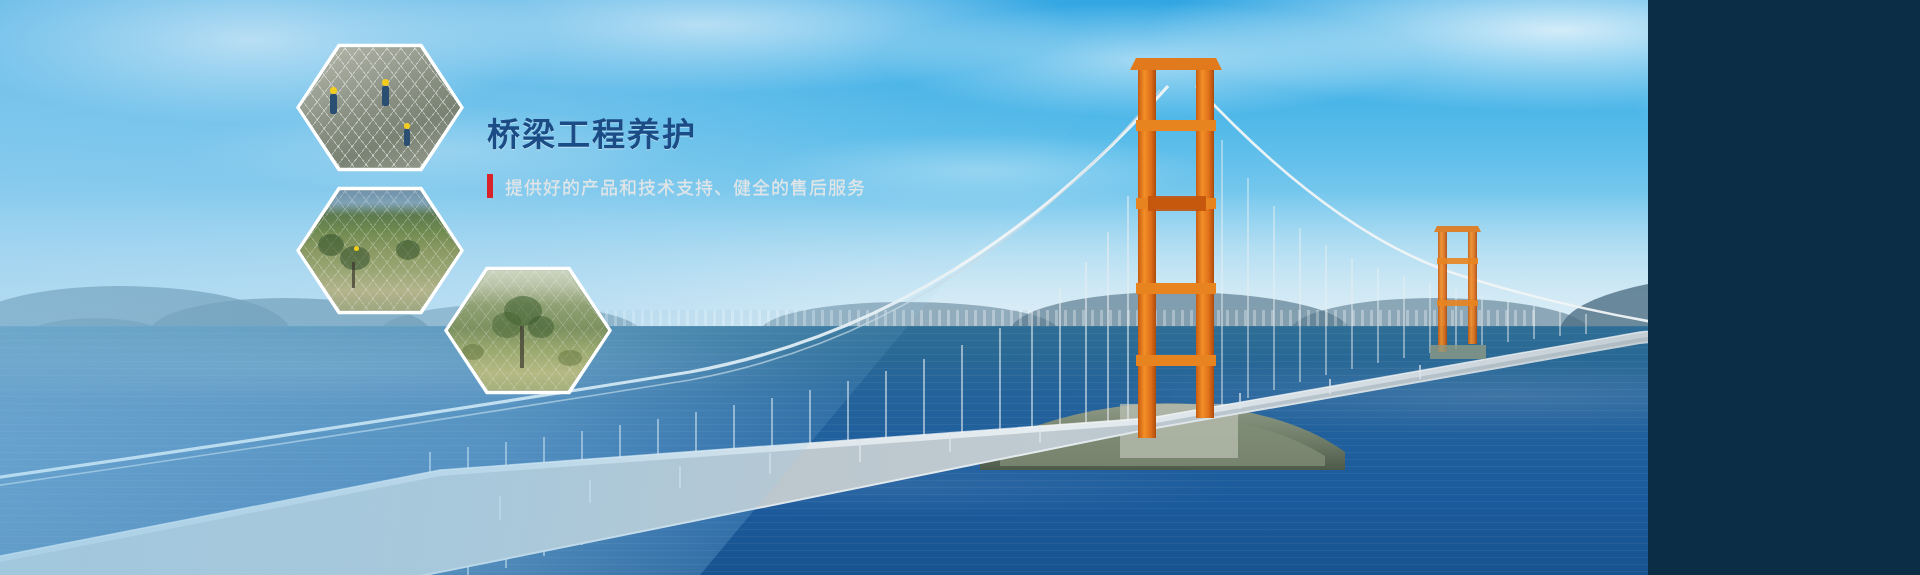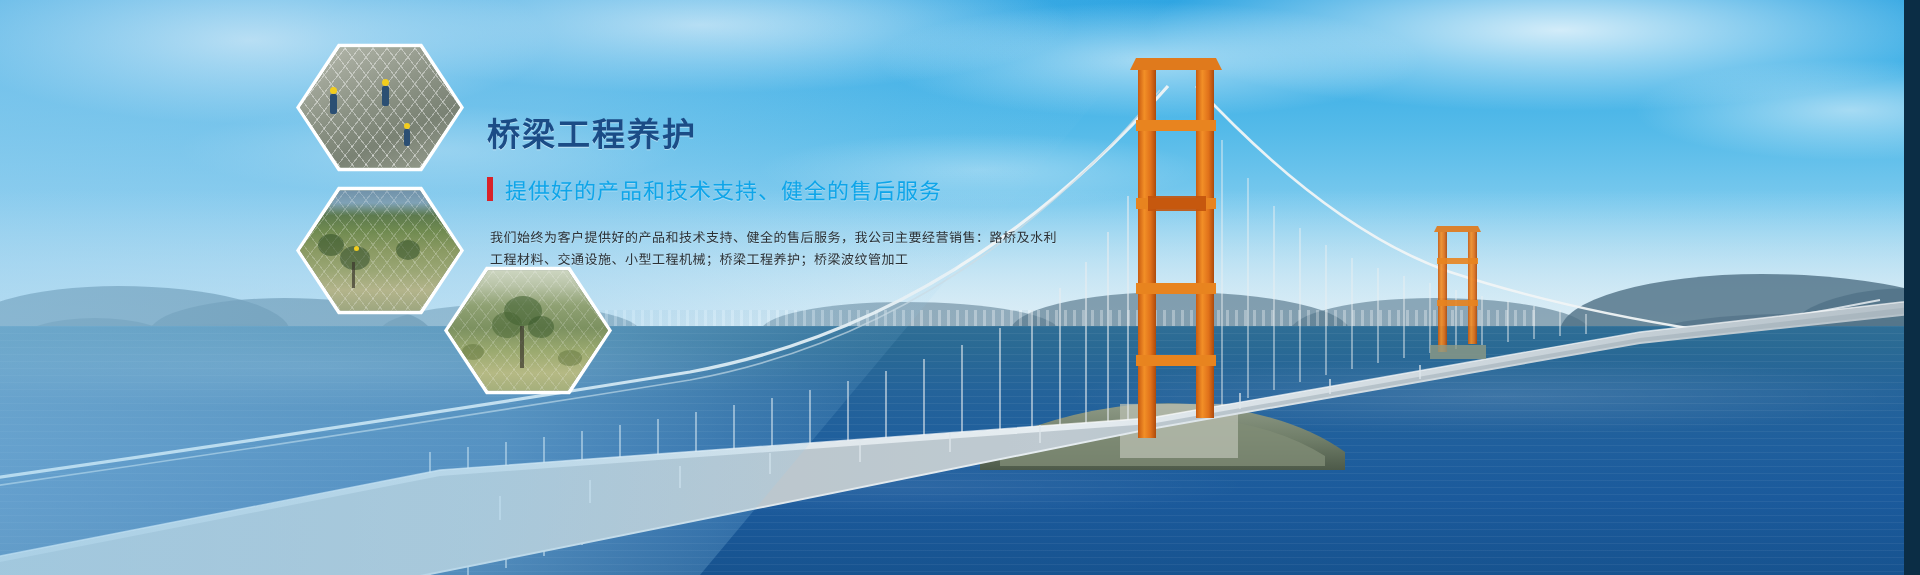--- a/index.html
+++ b/index.html
@@ -1,21 +1,21 @@
 <!DOCTYPE html>
 <html lang="zh-CN"><head>
 <meta charset="utf-8">
 <style>
   html,body{margin:0;padding:0;}
   body{
     width:1920px;height:575px;overflow:hidden;
     font-family:"Liberation Sans","DejaVu Sans",sans-serif;
     background:#0b2d45;
   }
-  .banner{position:relative;width:1904px;height:575px;overflow:hidden;}
+  .banner{position:relative;width:1648px;height:575px;overflow:hidden;text-align:right;}
 
   
   .sky{
     position:absolute;left:0;top:0;width:1920px;height:335px;
     background:
       linear-gradient(180deg,#2fa5e2 0%,#3aaee6 18%,#56bbe9 40%,#7ccaee 62%,#a8d9f1 82%,#c6e4f3 100%);
   }
   .cloudwash{
     position:absolute;left:0;top:0;width:1920px;height:300px;
     background:
@@ -129,21 +129,21 @@
   }
   .h-sub{
     font-size:27px;font-weight:bold;color:#3b4148;letter-spacing:1px;
     text-shadow:0 1px 0 rgba(255,255,255,.35);
   }
   .subline{
     display:flex;align-items:center;gap:12px;margin-top:22px;white-space:nowrap;
   }
   .redbar{width:6px;height:24px;background:#d8232a;flex:0 0 auto;}
   .sub-text{
-    font-size:22px;color:#0ea5e9;letter-spacing:1px;
+    font-size:18px;color:#e5e5e5;letter-spacing:1px;
     text-shadow:0 1px 0 rgba(255,255,255,.3);
   }
   .body{
     margin-top:22px;margin-left:3px;
     font-size:13px;color:#2c3237;line-height:22px;letter-spacing:.5px;
     text-shadow:0 1px 0 rgba(255,255,255,.22);
   }
   .body div{white-space:nowrap;}
 </style>
 </head>
@@ -333,20 +333,16 @@
 
     <div class="headline">
       <span class="h-main">桥梁工程养护</span>
     </div>
 
     <div class="subline">
       <span class="redbar"></span>
       <span class="sub-text">提供好的产品和技术支持、健全的售后服务</span>
     </div>
 
-    <div class="body">
-      <div>我们始终为客户提供好的产品和技术支持、健全的售后服务，我公司主要经营销售：路桥及水利</div>
-      <div>工程材料、交通设施、小型工程机械；桥梁工程养护；桥梁波纹管加工</div>
-    </div>
 
   </div>
 
 </div>
 
 </body></html>

